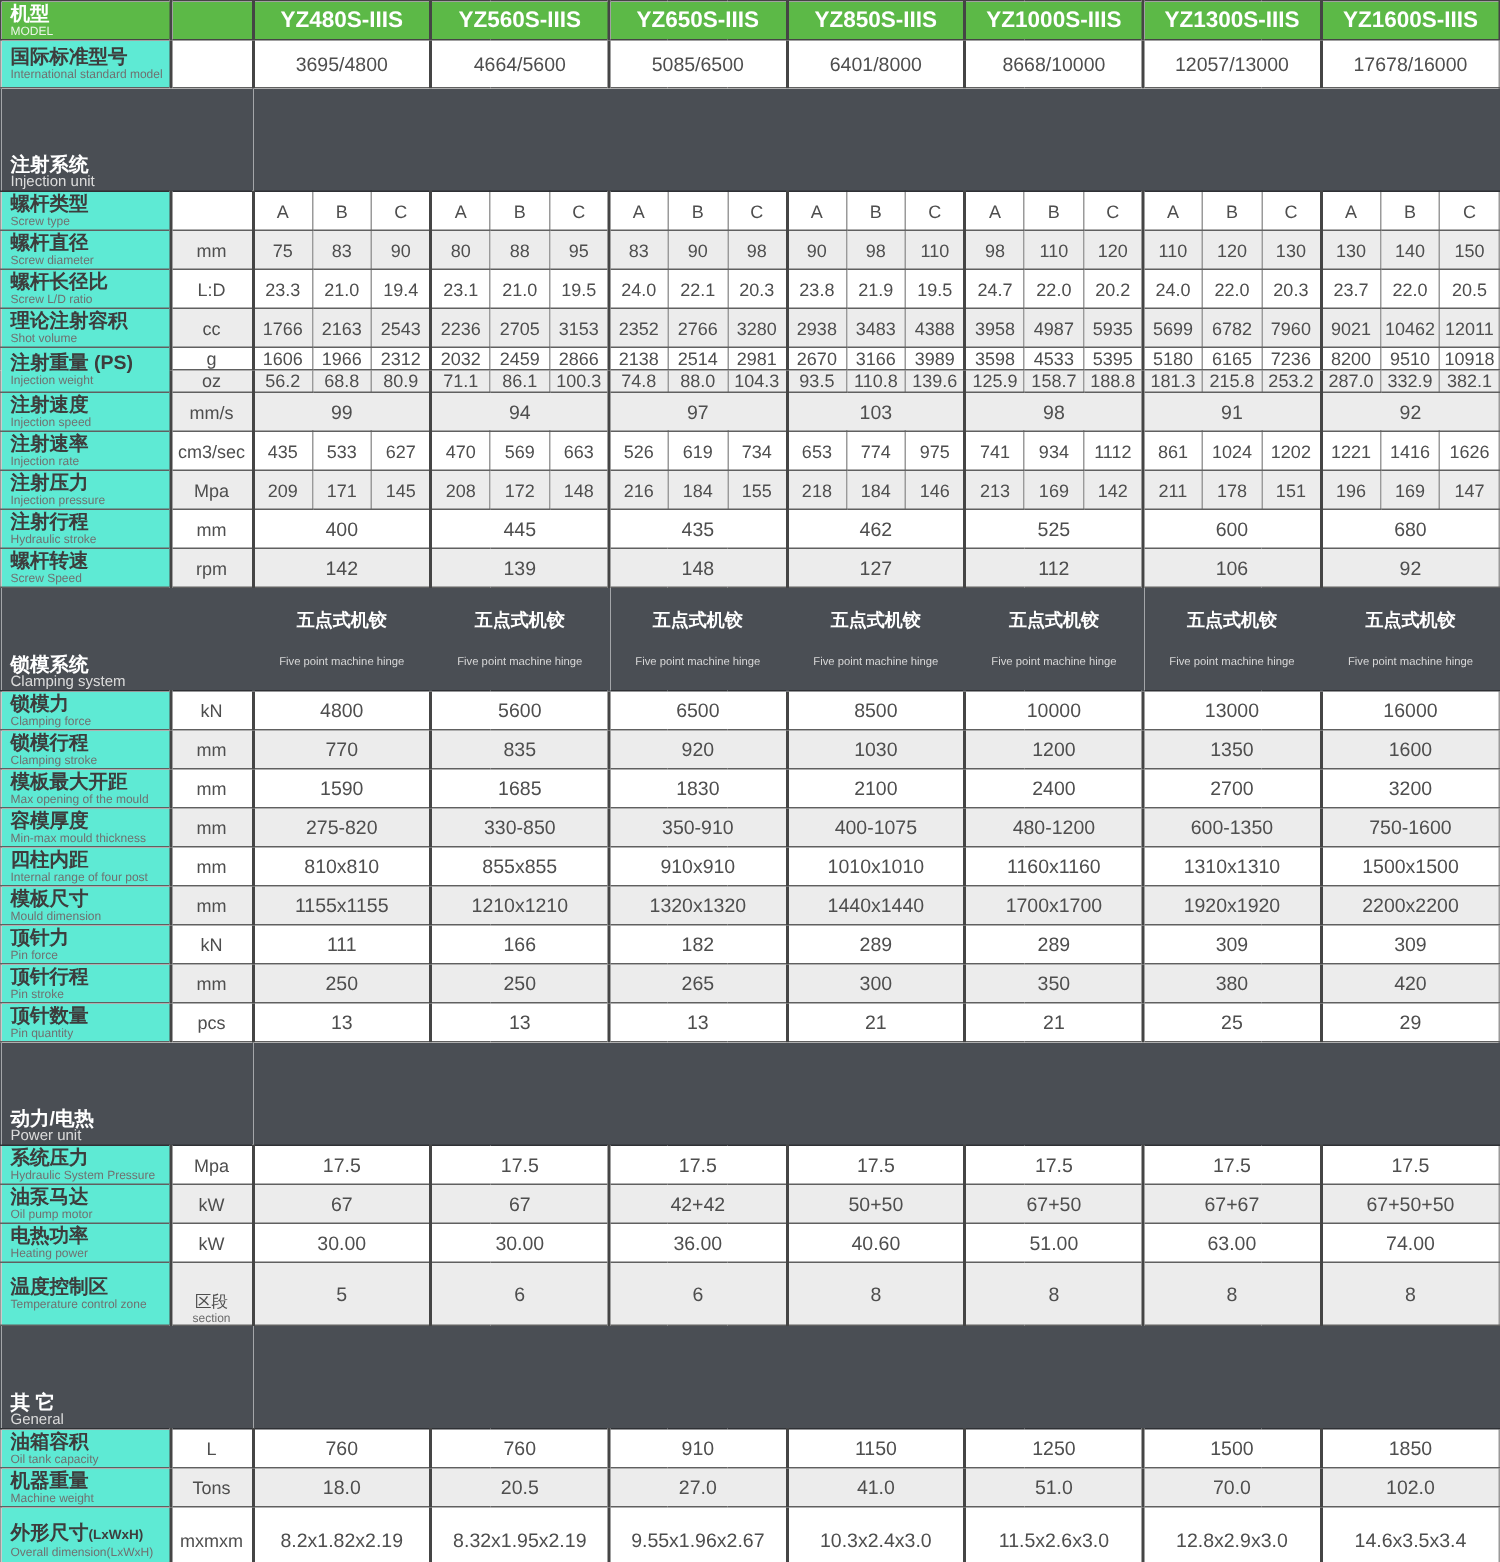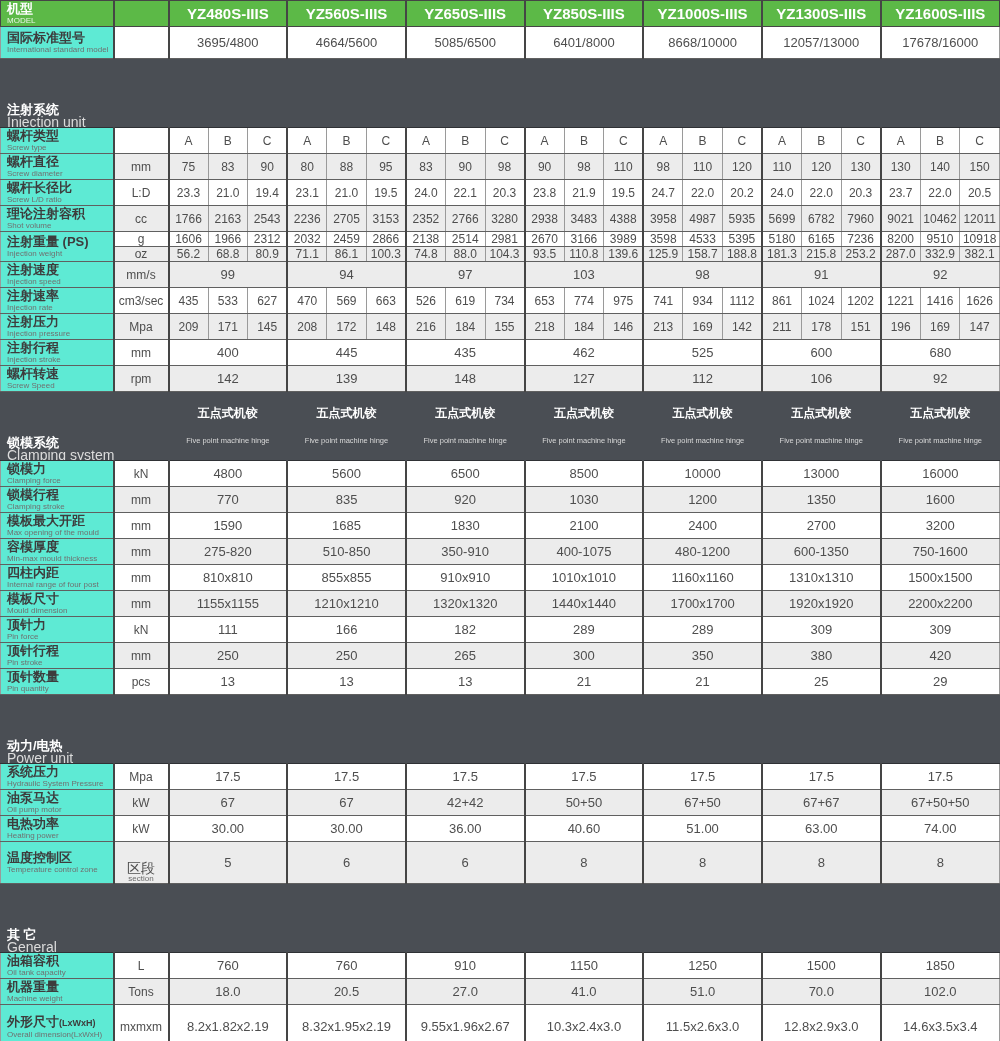--- a/index.html
+++ b/index.html
@@ -8,34 +8,34 @@
   td{border:1px solid #9a9a9a;border-top-color:#606060;border-bottom-color:#606060;
      text-align:center;vertical-align:middle;padding:0 1px;overflow:hidden;
      font-size:12px;color:#4e4e4e;}
   .h31{height:14px}.h32{height:32px}.h40{height:44px}
   .gsep{border-left:2px solid #454545;}
   .lblcell{text-align:left;padding:1px 2px 1px 6px;background:#5eead4;}
   .lblcell .cn{font-size:13px;font-weight:bold;color:#3d3d3d;line-height:14px;white-space:nowrap;}
   .lblcell .cn .small{font-size:9px;font-weight:bold;}
   .lblcell .en{font-size:8px;color:#707070;line-height:9px;white-space:nowrap;}
   .unitcell{font-size:12px;color:#4e4e4e;}
-  .unitcell .ucn{font-size:14px;line-height:12px;margin-top:20px;}
+  .unitcell .ucn{font-size:11px;line-height:12px;margin-top:20px;}
   .unitcell .uen{font-size:8px;color:#6a6a6a;line-height:9px;}
   .val{font-size:12px;}
   .valg{font-size:13px;}
   .rg .val,.rg .valg,.rg .unitcell{background:#ececec;}
   .rw .val,.rw .valg,.rw .unitcell{background:#ffffff;}
   .green{background:#5cb947;border-color:#454545;}
   .modelname{color:#fff;font-size:15px;font-weight:bold;}
   .mlbl .cn{color:#fff;}
   .mlbl .en{color:#eaf5e6;}
   .sect{background:#4a4e54;border-color:#4a4e54;border-top-color:#2f3135;border-bottom-color:#2f3135;}
   .secttl{text-align:left;padding-left:6px;}
   .secttl .cn{color:#fff;font-size:13px;font-weight:bold;line-height:14px;margin-top:44px;}
-  .secttl .en{color:#dcdcdc;font-size:14px;line-height:10px;}
+  .secttl .en{color:#dcdcdc;font-size:10px;line-height:10px;}
   .bandcell .bcn{color:#fff;font-size:12px;font-weight:bold;line-height:13px;}
   .bandcell .ben{color:#d8d8d8;font-size:7.5px;line-height:9px;margin-top:16px;}
 </style>
 </head>
 <body>
 
 <table>
   <colgroup>
     <col style="width:113px">
       <col style="width:55px">
@@ -307,21 +307,21 @@
         <td class="val gsep">211</td>
         <td class="val">178</td>
         <td class="val">151</td>
         <td class="val gsep">196</td>
         <td class="val">169</td>
         <td class="val">147</td>
       </tr>
       <tr class="h31 rw">
         <td class="lblcell">
           <div class="cn"><span>注射行程</span></div>
-          <div class="en">Injection stroke</div>
+          <div class="en">Hydraulic stroke</div>
         </td>
         <td class="unitcell gsep">mm</td>
         <td class="valg gsep" colspan="3">400</td>
         <td class="valg gsep" colspan="3">445</td>
         <td class="valg gsep" colspan="3">435</td>
         <td class="valg gsep" colspan="3">462</td>
         <td class="valg gsep" colspan="3">525</td>
         <td class="valg gsep" colspan="3">600</td>
         <td class="valg gsep" colspan="3">680</td>
       </tr>
@@ -415,21 +415,21 @@
         <td class="valg gsep" colspan="3">2700</td>
         <td class="valg gsep" colspan="3">3200</td>
       </tr>
       <tr class="h31 rg">
         <td class="lblcell">
           <div class="cn"><span>容模厚度</span></div>
           <div class="en">Min-max mould thickness</div>
         </td>
         <td class="unitcell gsep">mm</td>
         <td class="valg gsep" colspan="3">275-820</td>
-        <td class="valg gsep" colspan="3">510-850</td>
+        <td class="valg gsep" colspan="3">330-850</td>
         <td class="valg gsep" colspan="3">350-910</td>
         <td class="valg gsep" colspan="3">400-1075</td>
         <td class="valg gsep" colspan="3">480-1200</td>
         <td class="valg gsep" colspan="3">600-1350</td>
         <td class="valg gsep" colspan="3">750-1600</td>
       </tr>
       <tr class="h31 rw">
         <td class="lblcell">
           <div class="cn"><span>四柱内距</span></div>
           <div class="en">Internal range of four post</div>

